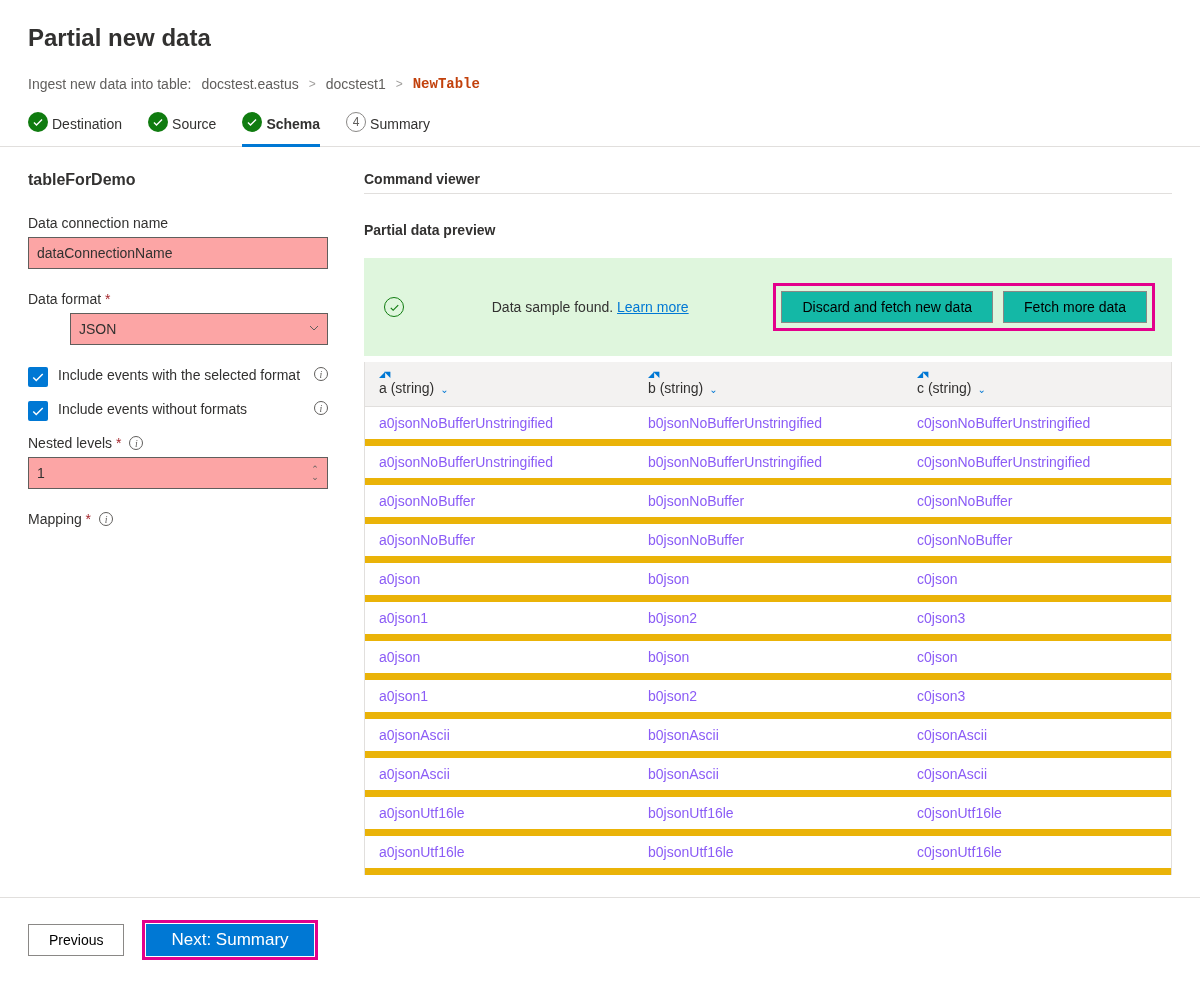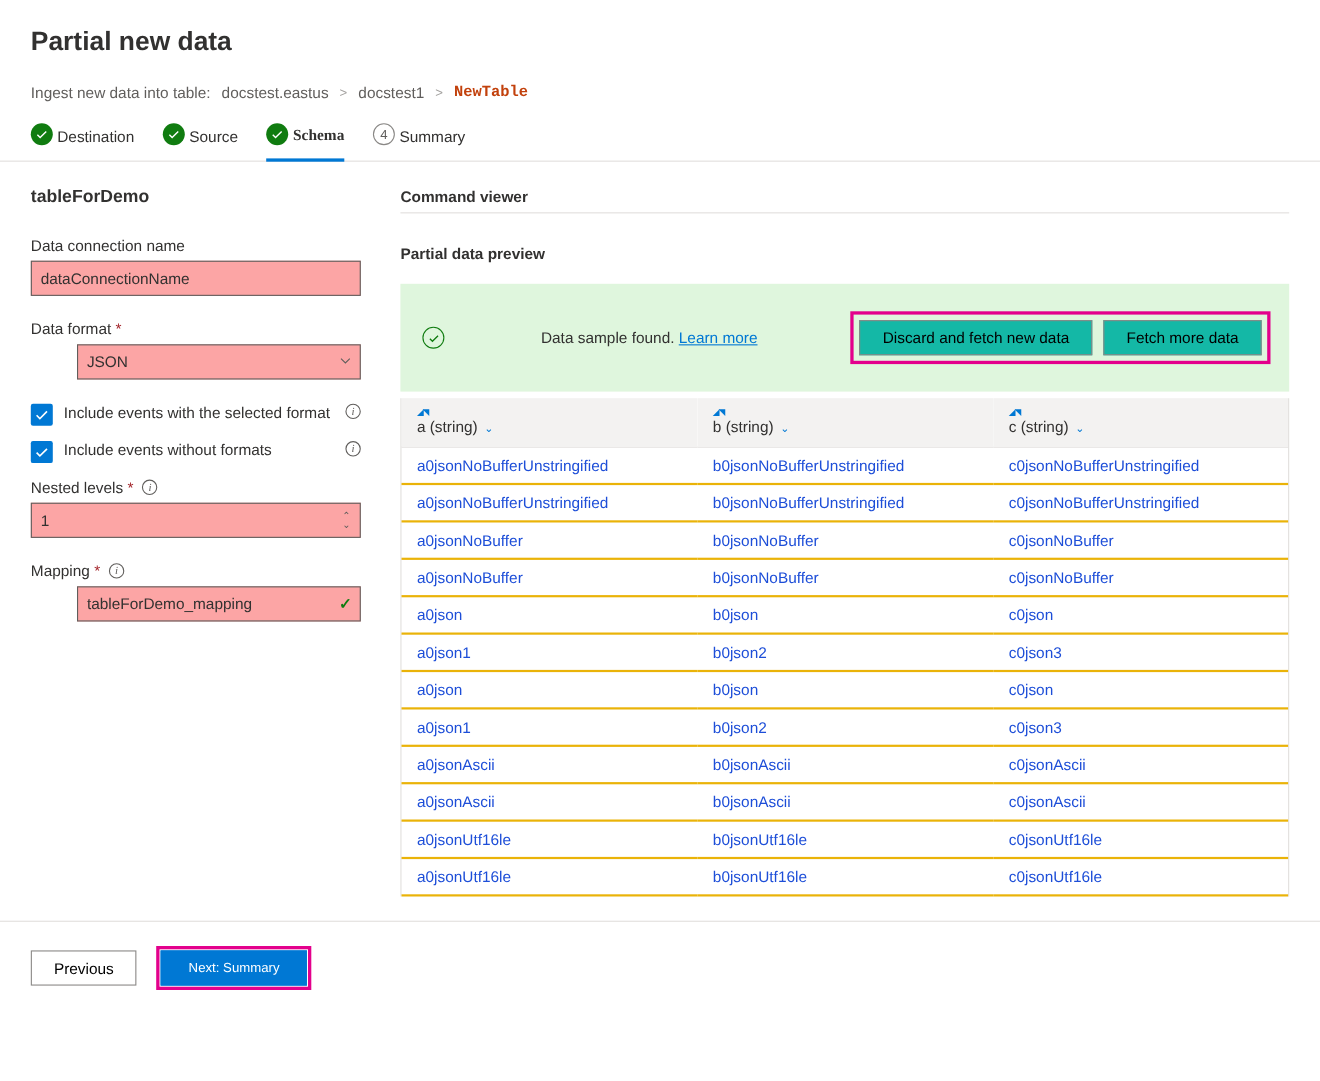--- a/index.html
+++ b/index.html
@@ -3,21 +3,21 @@
 <meta charset="utf-8">
 <style>
   * { box-sizing: border-box; margin: 0; padding: 0; }
   body { font-family: "Segoe UI", -apple-system, sans-serif; font-size: 14px; color: #323130; background: #fff; padding: 24px 28px 16px 28px; }
   .page-title { font-size: 24px; font-weight: 600; margin-bottom: 24px; }
   .breadcrumb { display: flex; align-items: center; gap: 10px; color: #605e5c; font-size: 14px; margin-bottom: 20px; }
   .breadcrumb .sep { color: #a19f9d; font-size: 12px; }
   .breadcrumb .current { font-weight: 600; color: #c2410c; font-family: Liberation Mono, monospace; }
   .steps { display: flex; gap: 26px; border-bottom: 1px solid #e1dfdd; margin: 0 -28px 24px -28px; padding: 0 28px; }
   .step { display: flex; align-items: flex-end; gap: 4px; padding-bottom: 14px; position: relative; }
-  .step.active { font-weight: 600; font-family: Liberation Serif, serif; }
+  .step.active { font-weight: 600; }
   .step.active::after { content: ""; position: absolute; left: 0; right: 0; bottom: -1px; height: 3px; background: #0078d4; }
   .step-icon { width: 20px; height: 20px; display: inline-flex; justify-content: center; align-items: center; }
   .step-icon.done { background: #107c10; border-radius: 50%; }
   .step-icon.done svg { width: 12px; height: 12px; fill: #fff; }
   .step-icon.number { border: 1.5px solid #8a8886; border-radius: 50%; font-size: 12px; color: #605e5c; }
   .content { display: flex; gap: 36px; }
   .left { width: 300px; flex-shrink: 0; }
   .right { flex: 1; min-width: 0; }
   .subtitle { font-weight: 600; font-size: 16px; margin-bottom: 26px; }
   .section-title { font-weight: 600; font-size: 14px; margin-bottom: 20px; }
@@ -43,24 +43,24 @@
   .alert-icon svg { width: 11px; height: 11px; fill: #107c10; }
   .alert-text { flex: 1; text-align: center; }
   .alert .learn-more { color: #0078d4; text-decoration: underline; cursor: pointer; }
   .alert-btns { display: flex; gap: 10px; padding: 5px; outline: 3px solid #e3008c; outline-offset: 0; }
   .btn { background: #14b8a6; border: 1px solid #8a8886; height: 32px; padding: 0 20px; font-size: 14px; cursor: pointer; font-family: inherit; }
   .table-wrap { border-left: 1px solid #e1dfdd; border-right: 1px solid #e1dfdd; }
   .table { width: 100%; border-collapse: collapse; font-size: 14px; }
   .table th { background: #f3f2f1; text-align: left; font-weight: 400; padding: 10px 14px; border-bottom: 1px solid #e1dfdd; position: relative; }
   .table th .col-icon { color: #0078d4; font-size: 8px; letter-spacing: -1px; display: block; line-height: 6px; margin-bottom: 2px; }
   .table th .col-chev { color: #0078d4; font-size: 10px; margin-left: 6px; }
-  .table td { padding: 8px 14px; border-bottom: 2px solid #eab308; color: #1d4ed8; }
+  .table td { padding: 8px 14px; border-bottom: 7px solid #eab308; color: #8b5cf6; }
   .footer { display: flex; gap: 22px; margin-top: 22px; padding-top: 26px; border-top: 1px solid #e1dfdd; margin-left:-28px; margin-right:-28px; padding-left:28px; padding-right:28px; }
   .btn-prev { background: #fff; border: 1px solid #8a8886; height: 32px; padding: 0 20px; font-size: 14px; cursor: pointer; font-family: inherit; }
-  .btn-next { background: #0078d4; color: #fff; border: 1px solid #0078d4; height: 32px; padding: 0 24px; font-size: 12px; cursor: pointer; font-family: inherit; outline: 3px solid #e3008c; outline-offset: 1px; }
+  .btn-next { background: #0078d4; color: #fff; border: 1px solid #0078d4; height: 32px; padding: 0 24px; font-size: 17px; cursor: pointer; font-family: inherit; outline: 3px solid #e3008c; outline-offset: 1px; }
   .check-svg path { fill:#fff; }
 </style>
 </head>
 <body>
 
 <div class="page-title">Partial new data</div>
 
 <div class="breadcrumb">
   <span>Ingest new data into table:</span>
   <span>docstest.eastus</span>
@@ -151,24 +151,20 @@
           <span>⌃</span>
           <span>⌄</span>
         </div>
       </div>
     </div>
 
     <div class="form-group">
       <div class="label-with-info">
         <span class="label" style="margin:0"><span>Mapping</span> <span class="req">*</span></span>
         <span class="info-icon">i</span>
-      </div>
-      <div class="select-wrap">
-        <input class="input" readonly="" value="tableForDemo_mapping" style="">
-        <span class="tick">✓</span>
       </div>
     </div>
   </div>
 
   <div class="right">
     <div class="section-title cmd-viewer">Command viewer</div>
     <div class="section-title">Partial data preview</div>
 
     <div class="alert">
       <span class="alert-icon">

